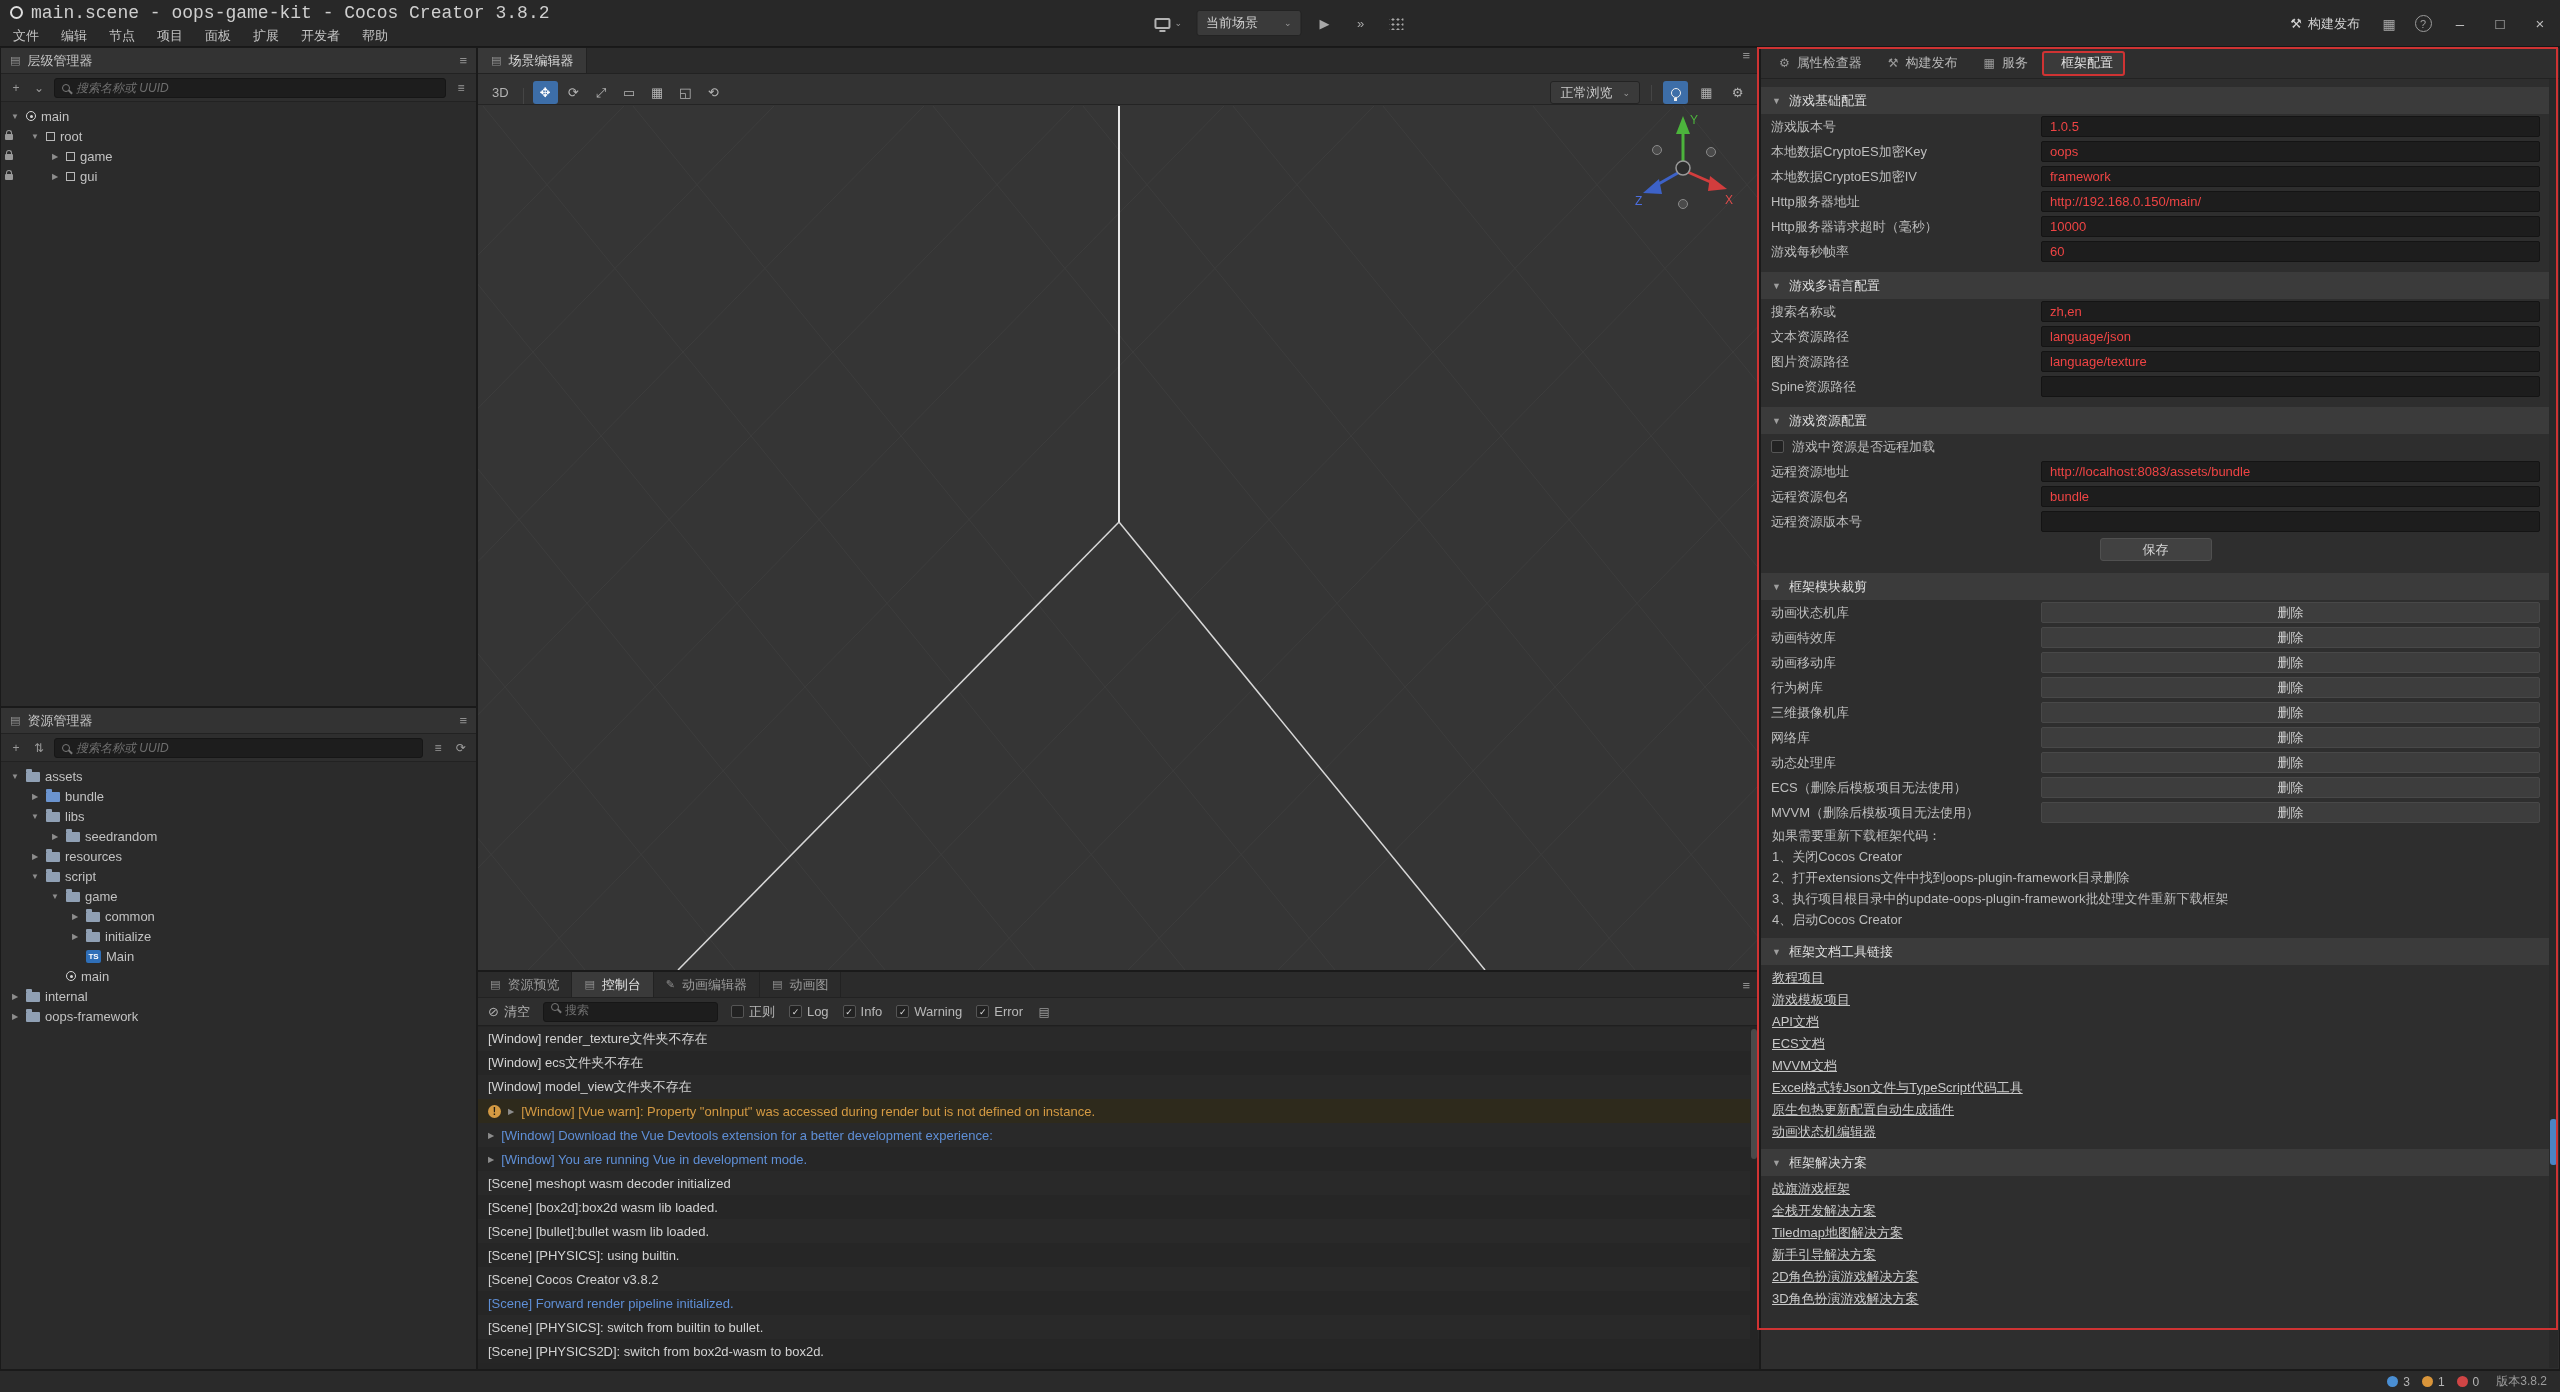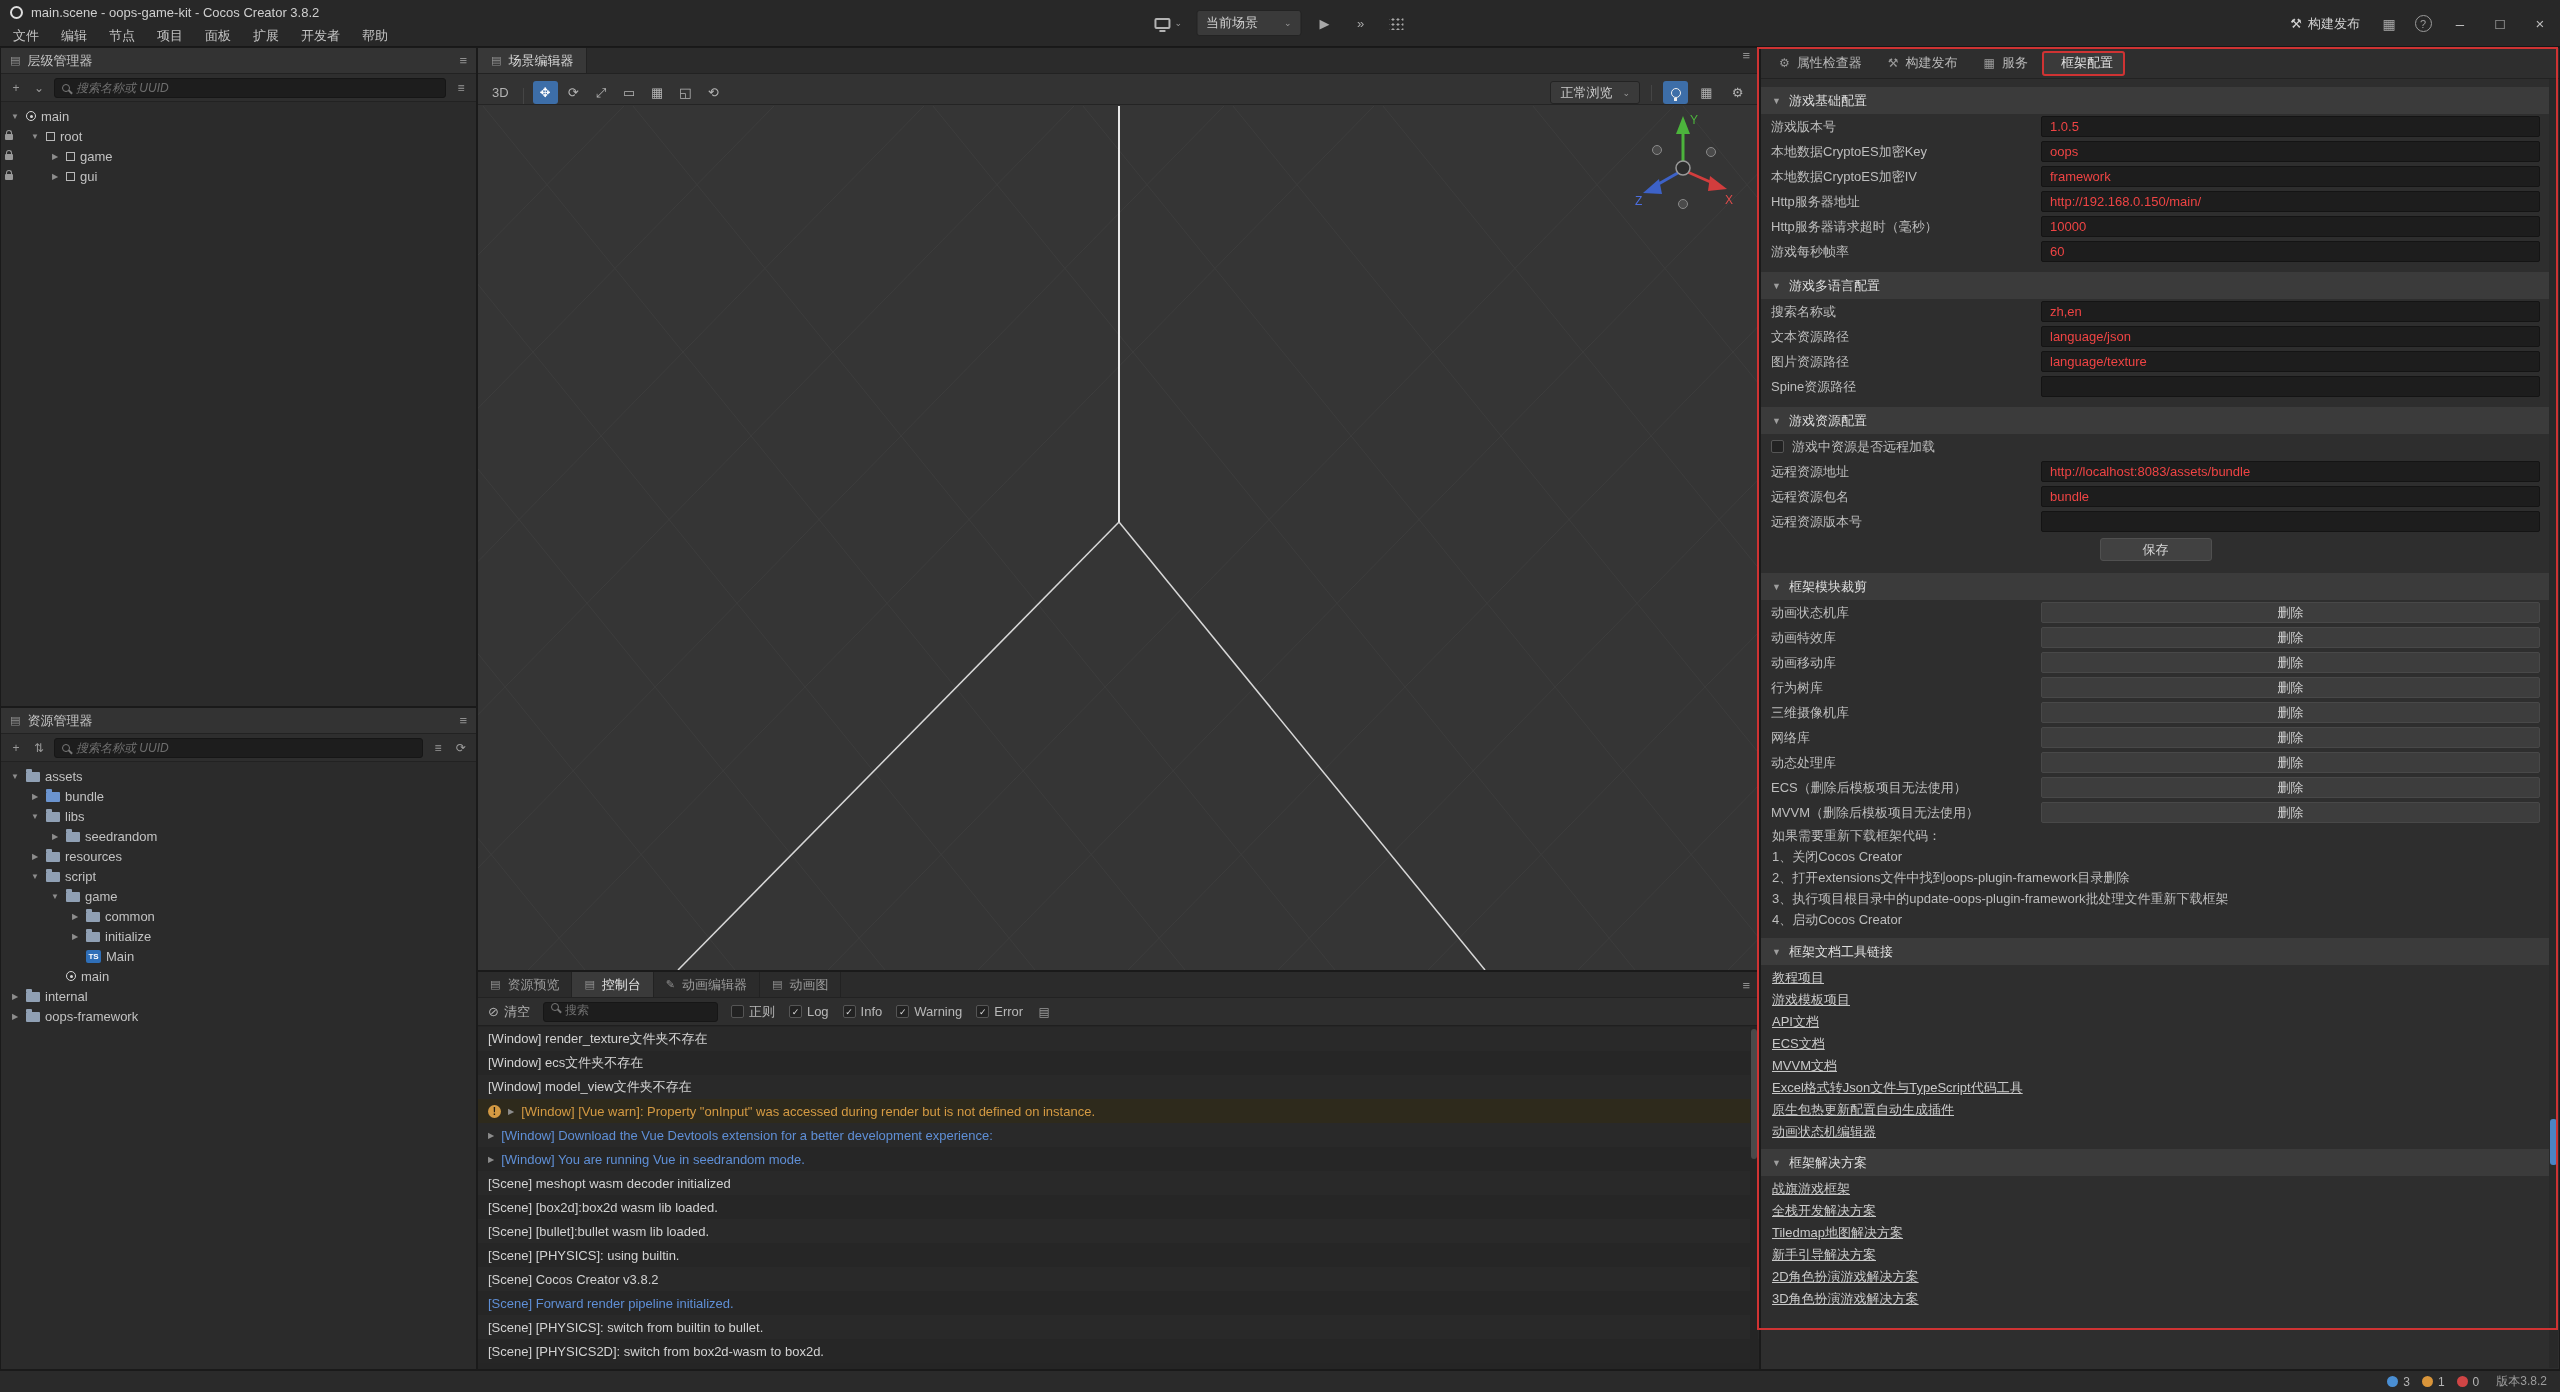--- a/index.html
+++ b/index.html
@@ -4,21 +4,21 @@
 <style>
 *{margin:0;padding:0;box-sizing:border-box;}
 html,body{width:2560px;height:1392px;}
 body{position:relative;overflow:hidden;background:#1f1f1f;color:#c8c8c8;
   font-family:"Liberation Sans","DejaVu Sans",sans-serif;font-size:13px;}
 
 
 #header{position:absolute;left:0;top:0;width:2560px;height:47px;background:#282828;border-bottom:1px solid #181818;}
 .title-line{position:absolute;left:10px;top:0;height:25px;display:flex;align-items:center;gap:8px;}
 .app-logo{width:13px;height:13px;border:2px solid #dedede;border-radius:50%;}
-.title-text{color:#cfcfcf;font-size:13px;white-space:nowrap;}
+.title-text{color:#cfcfcf;font-size:18px;white-space:nowrap;font-family:Liberation Mono, monospace;}
 .menu-line{position:absolute;left:2px;top:25px;height:22px;display:flex;align-items:center;}
 .menu-item{padding:0 11px;height:100%;display:flex;align-items:center;color:#c3c3c3;cursor:default;}
 .center-toolbar{position:absolute;left:50%;top:9px;transform:translateX(-50%);display:flex;align-items:center;gap:10px;height:28px;}
 .tb-btn{height:26px;min-width:26px;display:flex;align-items:center;justify-content:center;gap:4px;color:#a8a8a8;border-radius:3px;padding:0 4px;}
 .monitor{width:16px;height:11px;border:2px solid #b3b3b3;border-radius:2px;position:relative;}
 .monitor::after{content:"";position:absolute;left:3px;bottom:-5px;width:6px;height:2px;background:#b3b3b3;}
 .tb-caret{font-size:9px;color:#9a9a9a;}
 .tb-select{display:flex;align-items:center;gap:26px;height:26px;background:#3a3a3a;border:1px solid #232323;border-radius:3px;padding:0 9px;color:#cfcfcf;}
 .dots-grid{width:14px;height:14px;background-image:radial-gradient(#a8a8a8 1.3px,transparent 1.4px);background-size:5px 5px;background-position:1px 1px;}
 .header-right{position:absolute;right:0;top:0;height:47px;display:flex;align-items:center;}
@@ -520,21 +520,21 @@
         <span>[Window] [Vue warn]: Property "onInput" was accessed during render but is not defined on instance.</span>
       </div>
       <div class="log-row info">
 
         <span class="chev">▶</span>
         <span>[Window] Download the Vue Devtools extension for a better development experience:</span>
       </div>
       <div class="log-row info">
 
         <span class="chev">▶</span>
-        <span>[Window] You are running Vue in seedrandom mode.</span>
+        <span>[Window] You are running Vue in development mode.</span>
       </div>
       <div class="log-row">
 
         <span>[Scene] meshopt wasm decoder initialized</span>
       </div>
       <div class="log-row">
 
         <span>[Scene] [box2d]:box2d wasm lib loaded.</span>
       </div>
       <div class="log-row">

